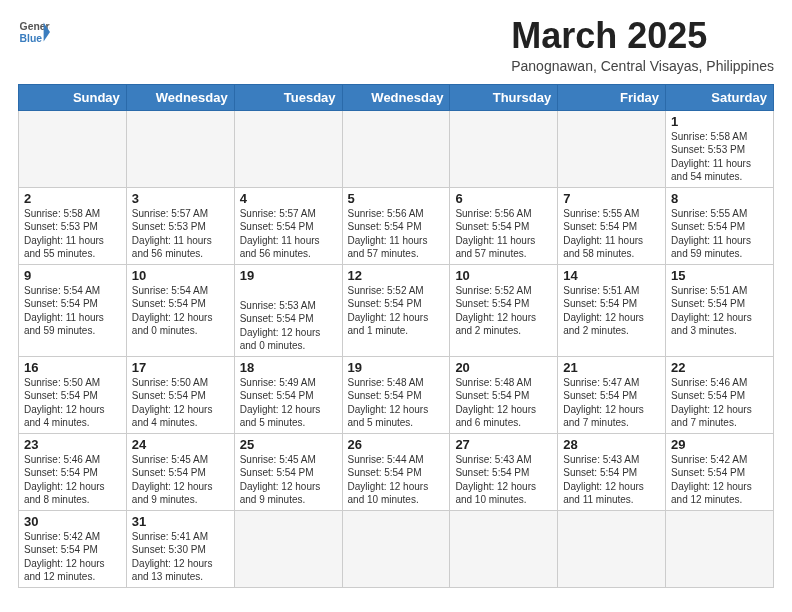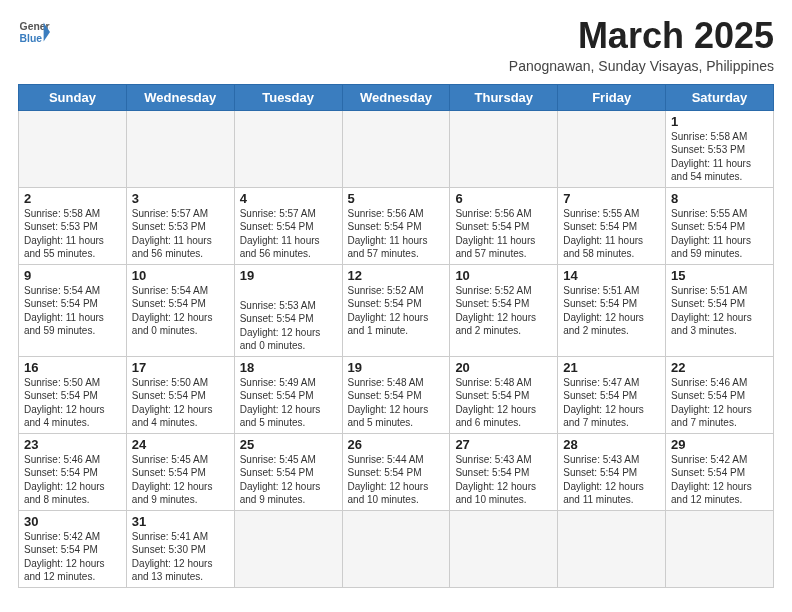--- a/index.html
+++ b/index.html
@@ -25,21 +25,20 @@
     .logo {
       display: flex;
       align-items: center;
       gap: 4px;
     }
     .logo-icon {
       width: 32px;
       height: 32px;
     }
     .title-block {
-      text-align: right;
     }
     .calendar-title {
       font-size: 36px;
       font-weight: bold;
       color: #222;
       line-height: 1.1;
     }
     .calendar-subtitle {
       font-size: 14px;
       color: #444;
@@ -48,21 +47,21 @@
     table {
       width: 100%;
       border-collapse: collapse;
       table-layout: fixed;
     }
     thead tr th {
       background: #3a7dbf;
       color: white;
       font-size: 13px;
       font-weight: bold;
-      text-align: center;
+      text-align: right;
       padding: 5px 6px;
       border: 1px solid #2a6aaa;
     }
     tbody tr td {
       vertical-align: top;
       border: 1px solid #ccc;
       padding: 3px 5px;
       font-size: 10px;
       color: #333;
       height: 72px;
@@ -91,21 +90,21 @@
   <div class="header">
     <div class="logo">
       <svg class="logo-icon" viewBox="0 0 40 40">
         <text x="2" y="18" font-size="13" fill="#555" font-family="Arial" font-weight="bold">General</text>
         <text x="2" y="32" font-size="13" fill="#3a7dbf" font-family="Arial" font-weight="bold">Blue</text>
         <polygon points="32,8 40,20 32,32" fill="#3a7dbf"></polygon>
       </svg>
     </div>
     <div class="title-block">
       <div class="calendar-title">March 2025</div>
-      <div class="calendar-subtitle">Panognawan, Sunday Visayas, Philippines</div>
+      <div class="calendar-subtitle">Panognawan, Central Visayas, Philippines</div>
     </div>
   </div>
 
   <table>
     <thead>
       <tr id="weekday-header">
       <th>Sunday</th>
           <th>Wednesday</th>
           <th>Tuesday</th>
           <th>Wednesday</th>

